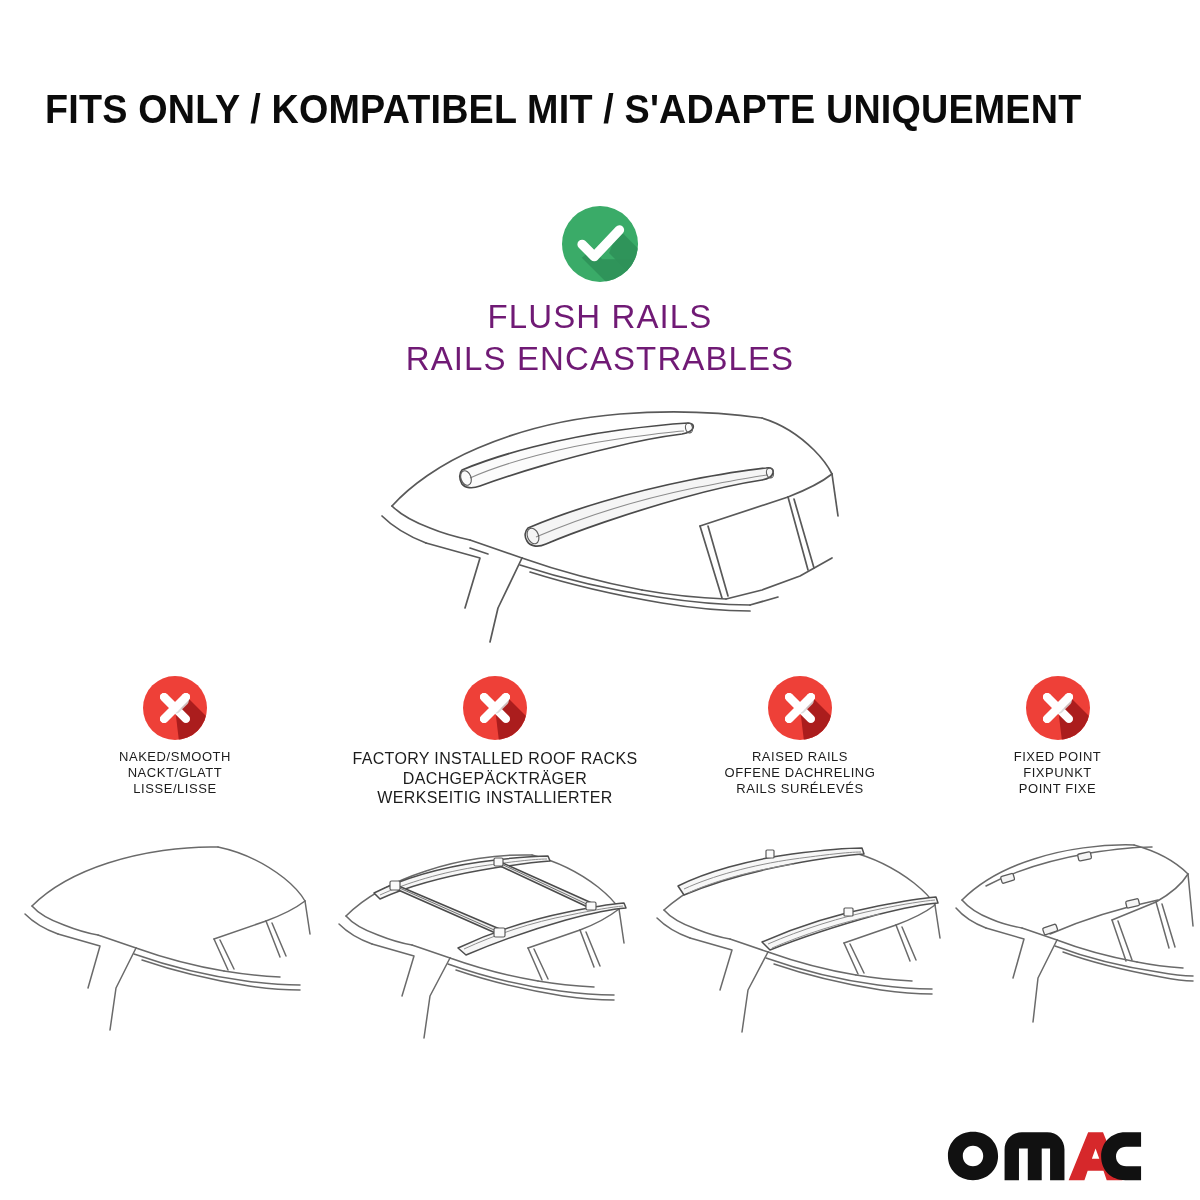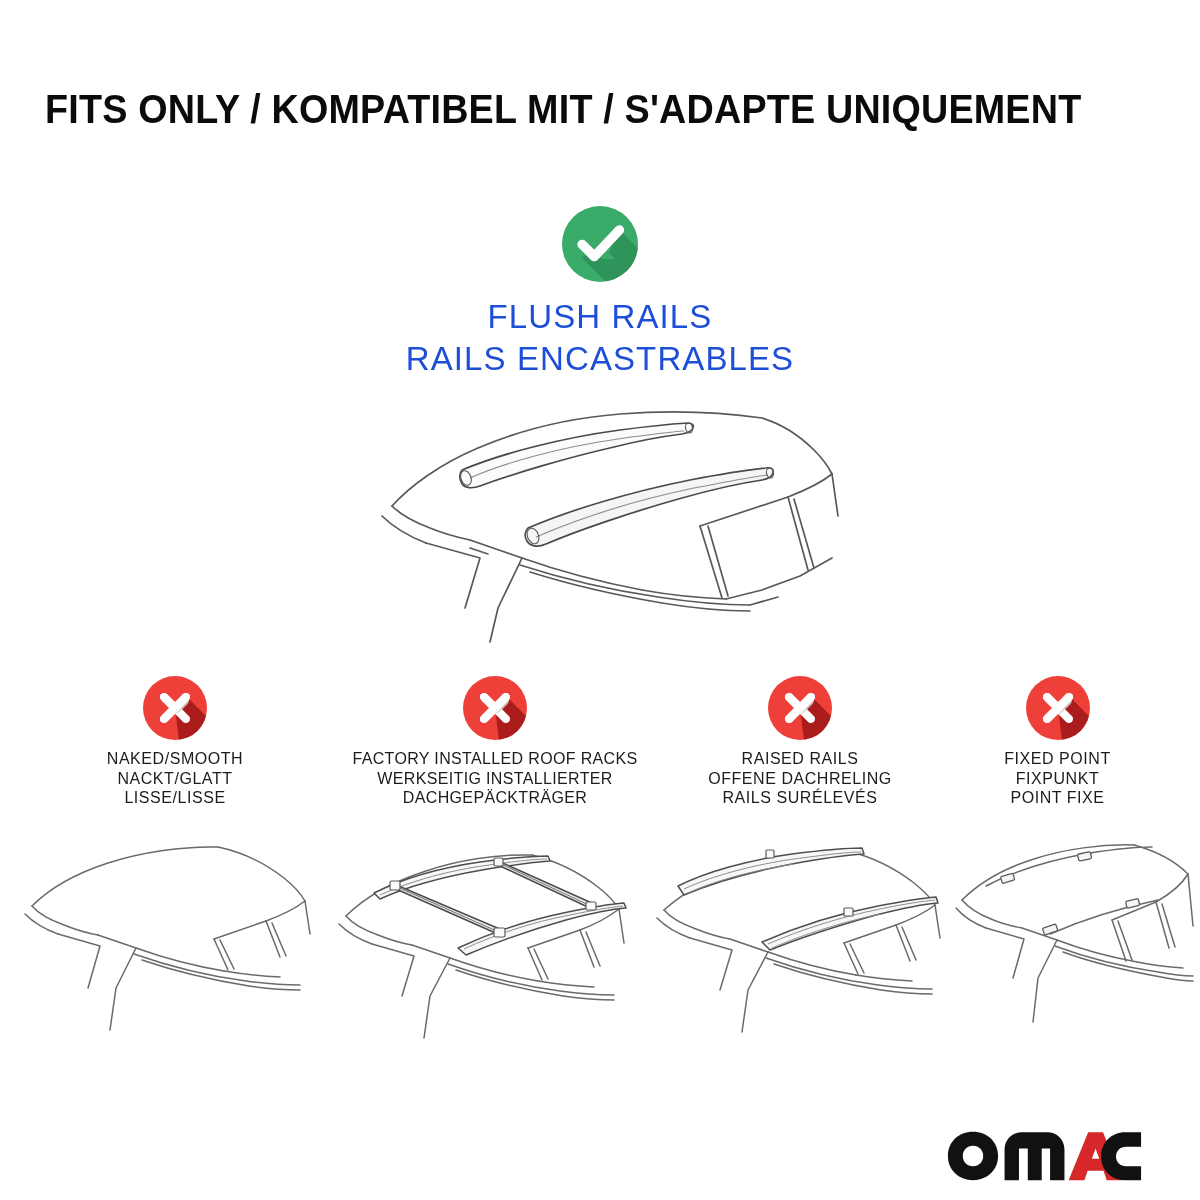--- a/index.html
+++ b/index.html
@@ -59,21 +59,21 @@
   .primary-labels {
     margin-top: 14px;
     line-height: 1.26;
   }
   .primary-labels .ln {
     display: block;
     font-family: "Liberation Sans", sans-serif;
     font-weight: 400;
     font-size: 33px;
     letter-spacing: 1.1px;
-    color: #1d4ed8;
+    color: #701a75;
     white-space: nowrap;
   }
 
   
   .hero-illustration {
     position: absolute;
     left: 370px;
     top: 398px;
     width: 470px;
     height: 245px;
@@ -105,21 +105,21 @@
     display: block;
   }
   .ex-labels {
     margin-top: 9px;
     line-height: 1.22;
   }
   .ex-labels .ln {
     display: block;
     font-family: "Liberation Sans", sans-serif;
     font-weight: 400;
-    font-size: 16px;
+    font-size: 13px;
     letter-spacing: 0.55px;
     color: #1c1c1c;
     white-space: nowrap;
   }
   .ex-col.c1 .ex-labels .ln { font-size: 16px; letter-spacing: 0.35px; }
 
   
   .ex-illus-row {
     position: absolute;
     left: 0;
@@ -286,22 +286,22 @@
         <g stroke="#d8d8d8" stroke-width="13" stroke-linecap="round" opacity="0.85">
           <line x1="52" y1="52" x2="65" y2="39"></line>
         </g>
         <g stroke="#ffffff" stroke-width="13" stroke-linecap="round">
           <line x1="33" y1="33" x2="50" y2="50"></line>
           <line x1="67" y1="33" x2="33" y2="67"></line>
         </g>
       </svg>
       <div class="ex-labels">
         <span class="ln">FACTORY INSTALLED ROOF RACKS</span>
+        <span class="ln">DACHGEPÄCKTRÄGER</span>
         <span class="ln">WERKSEITIG INSTALLIERTER</span>
-        <span class="ln">DACHGEPÄCKTRÄGER</span>
       </div>
     </div>
 
     <div class="ex-col c2">
       <svg class="x-badge" viewBox="0 0 100 100">
         <defs>
             <clipPath id="xc2">
               <circle cx="50" cy="50" r="50"></circle>
             </clipPath>
           </defs>

